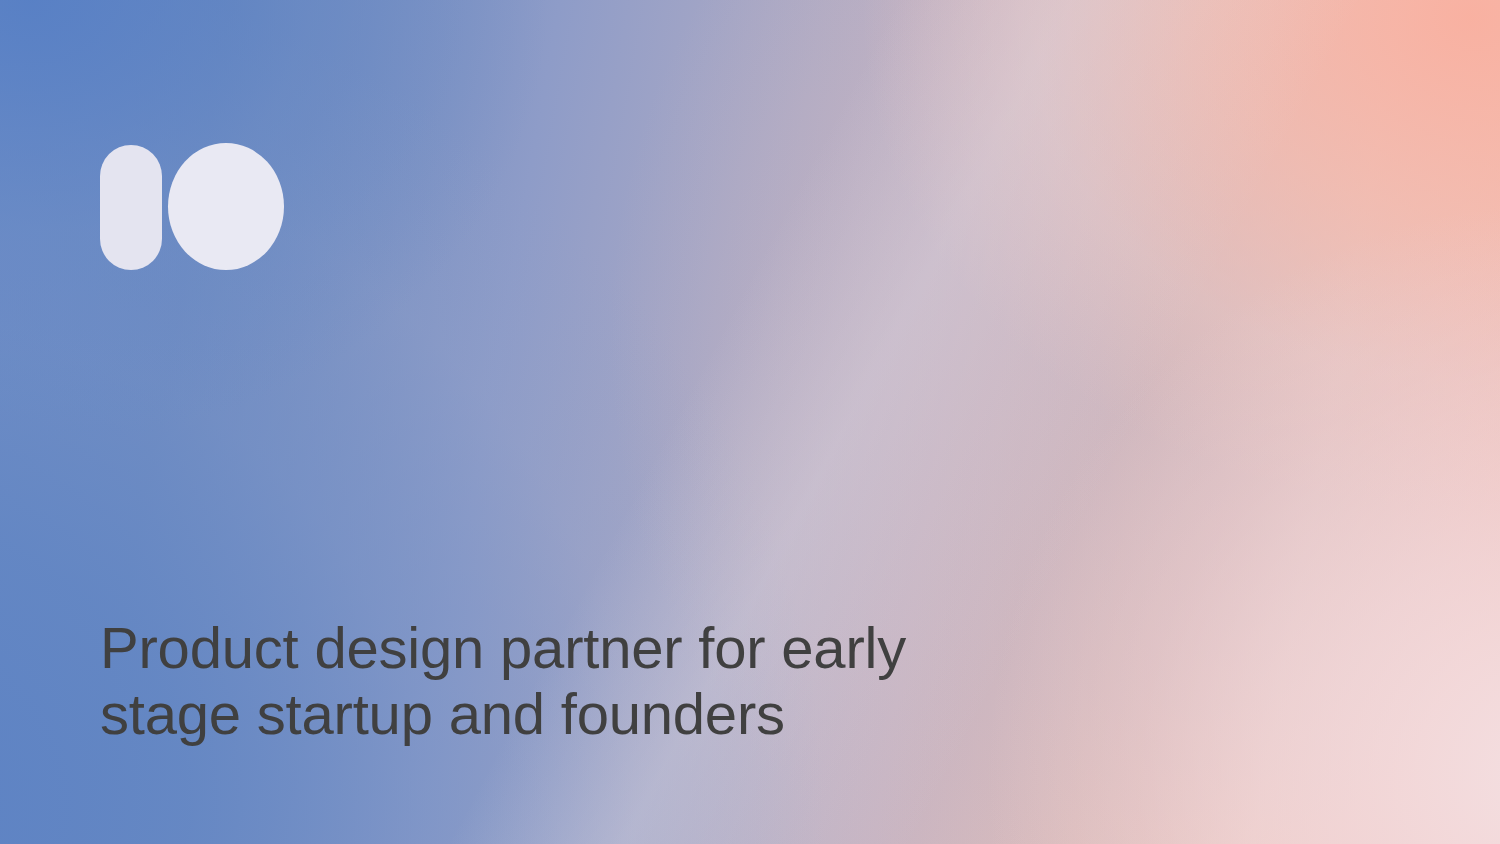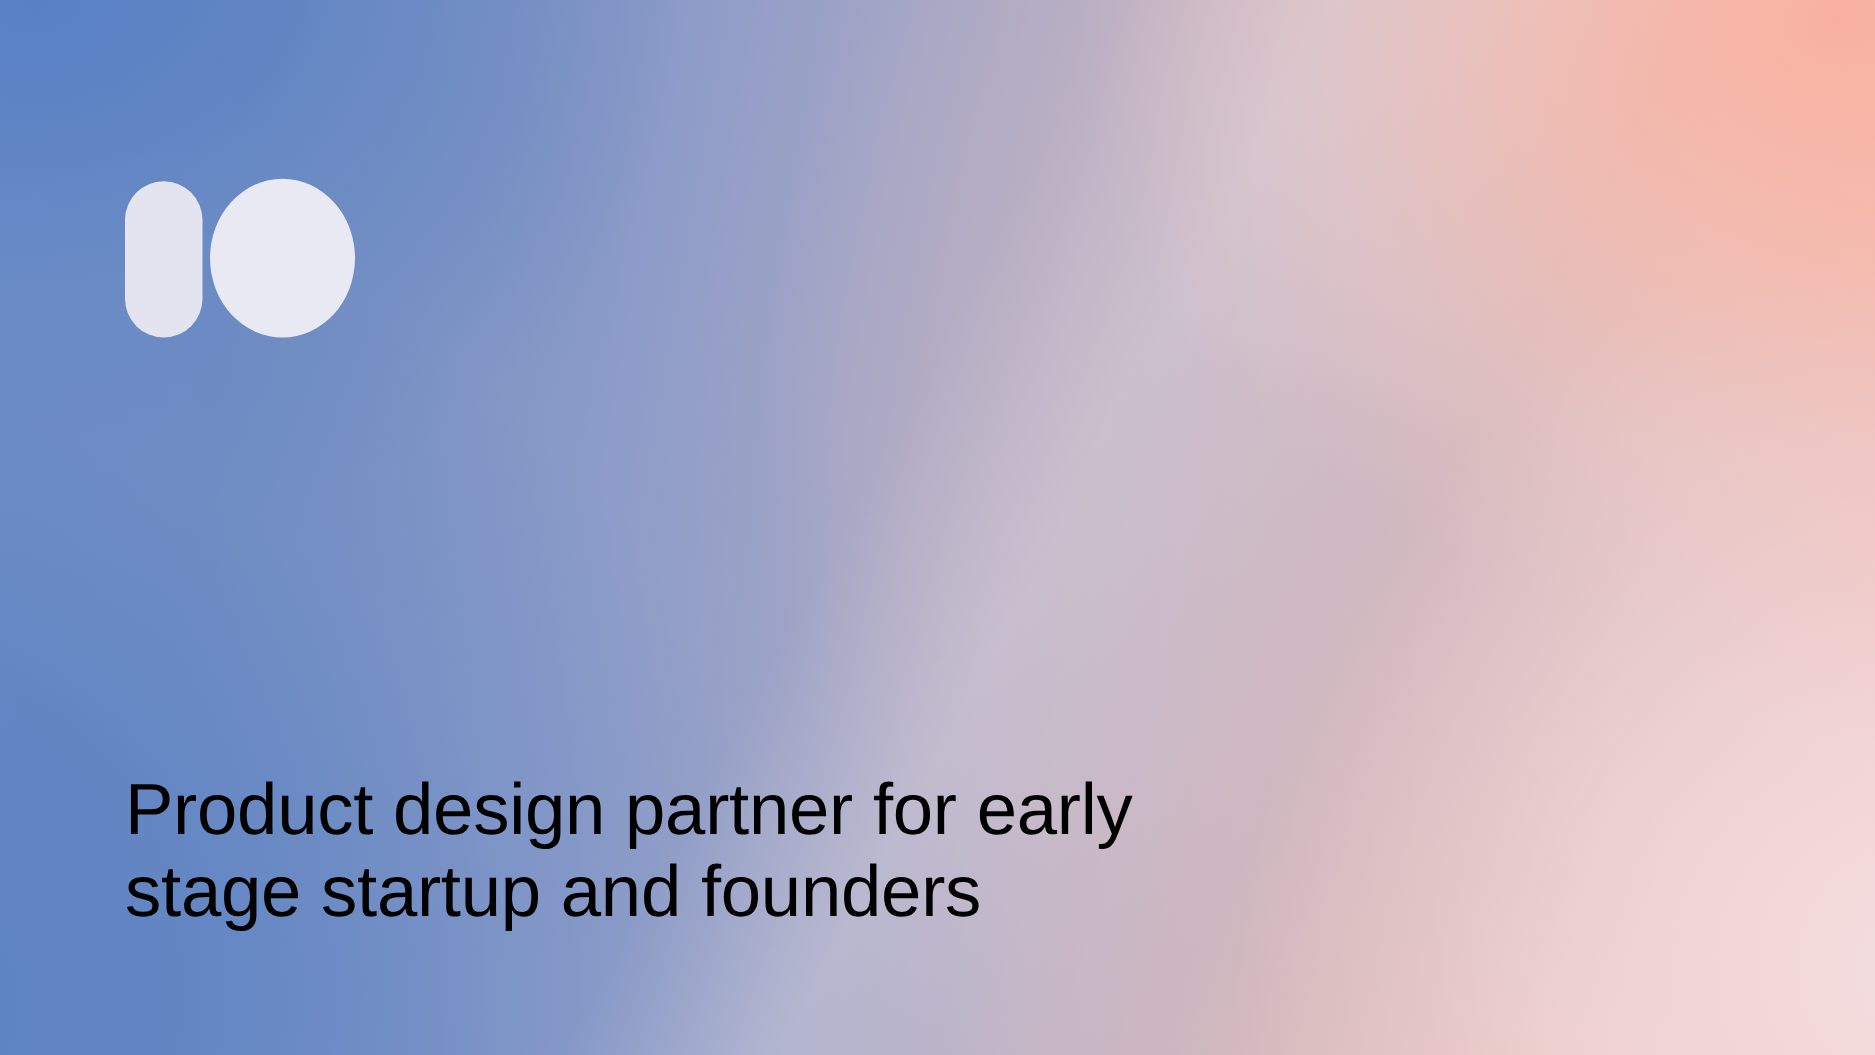--- a/index.html
+++ b/index.html
@@ -127,21 +127,21 @@
     border-radius: 50%;
     background: #e9e9f3;
   }
 
   
   .headline {
     position: absolute;
     left: 100px;
     top: 615px;
     width: 840px;
-    color: #000000;
+    color: #404040;
     font-size: 58px;
     line-height: 66px;
     font-weight: 400;
     letter-spacing: -0.2px;
     white-space: pre-line;
   }
 </style>
 </head>
 <body>
 

